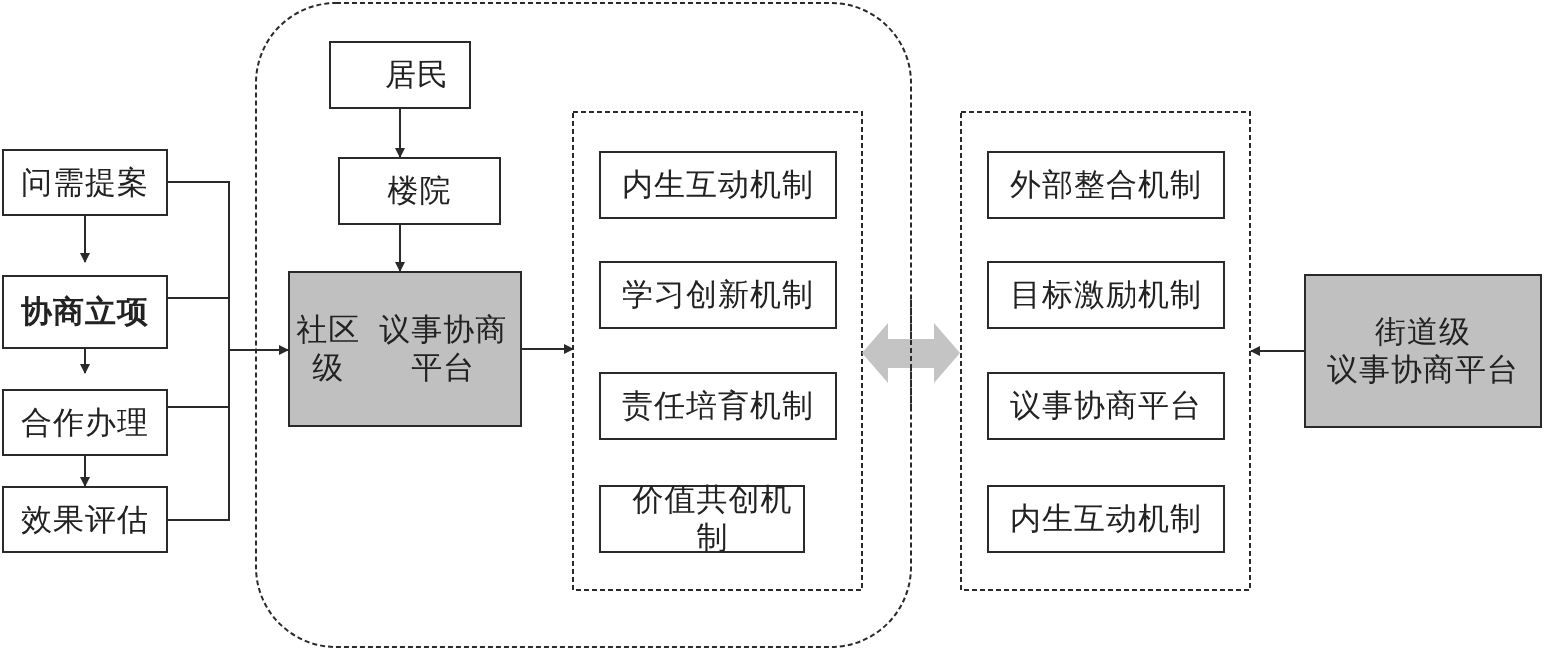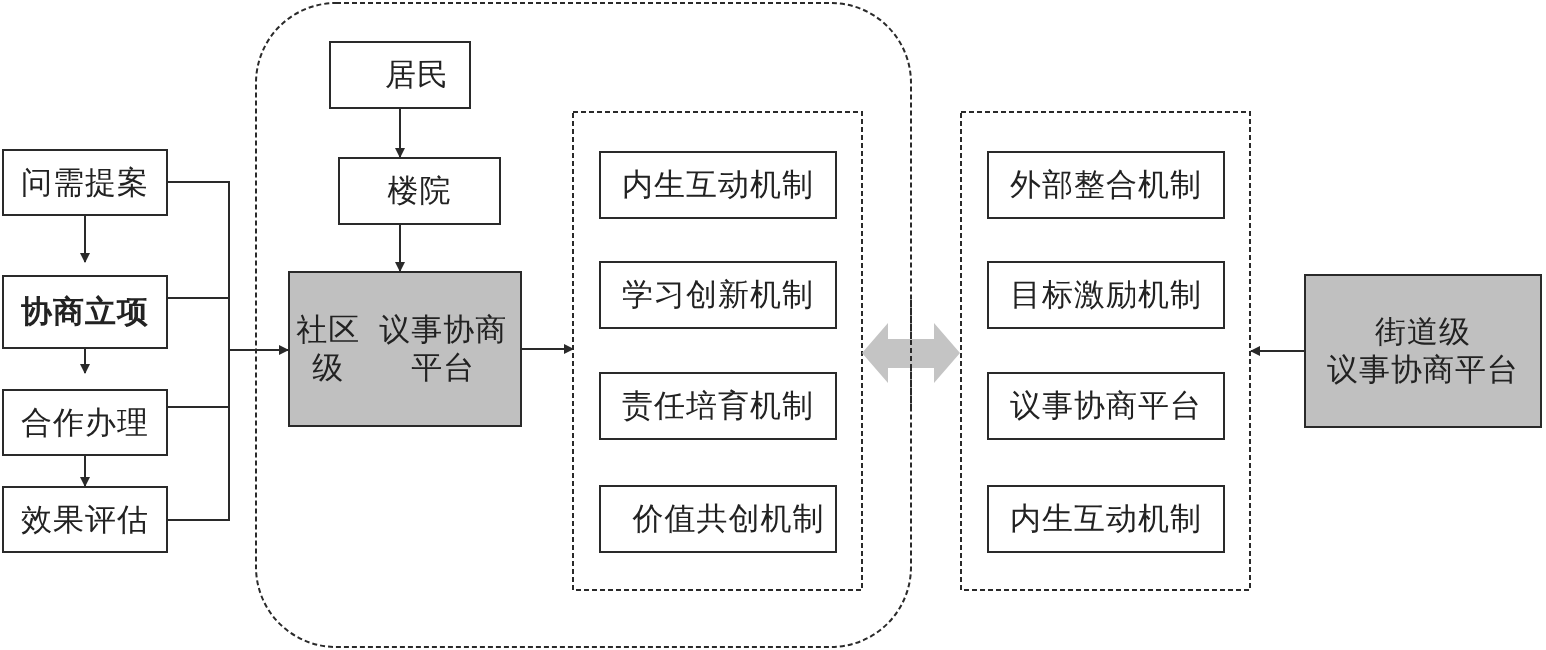--- a/index.html
+++ b/index.html
@@ -53,21 +53,21 @@
 <div class="box" style="left:338px;top:157px;width:163px;height:68px;">楼院</div>
 
 <div class="box gray" style="left:288px;top:271px;width:234px;height:156px;flex-direction:row;">
   <span>社区级</span>
   <span>议事协商平台</span>
 </div>
 
 <div class="box" style="left:599px;top:151px;width:238px;height:68px;">内生互动机制</div>
 <div class="box" style="left:599px;top:261px;width:238px;height:68px;">学习创新机制</div>
 <div class="box" style="left:599px;top:372px;width:238px;height:68px;font-family:Liberation Serif, serif;">责任培育机制</div>
-<div class="box" style="left:599px;top:485px;width:238px;height:68px;padding-left:21px;">价值共创机制</div>
+<div class="box" style="left:599px;top:485px;width:206px;height:68px;padding-left:21px;">价值共创机制</div>
 
 <div class="box" style="left:987px;top:151px;width:238px;height:68px;">外部整合机制</div>
 <div class="box" style="left:987px;top:261px;width:238px;height:68px;text-align:right;">目标激励机制</div>
 <div class="box" style="left:987px;top:372px;width:238px;height:68px;">议事协商平台</div>
 <div class="box" style="left:987px;top:485px;width:238px;height:68px;">内生互动机制</div>
 
 <div class="box gray" style="left:1304px;top:274px;width:238px;height:154px;flex-direction:column;">
   <span>街道级</span>
   <span>议事协商平台</span>
 </div>

